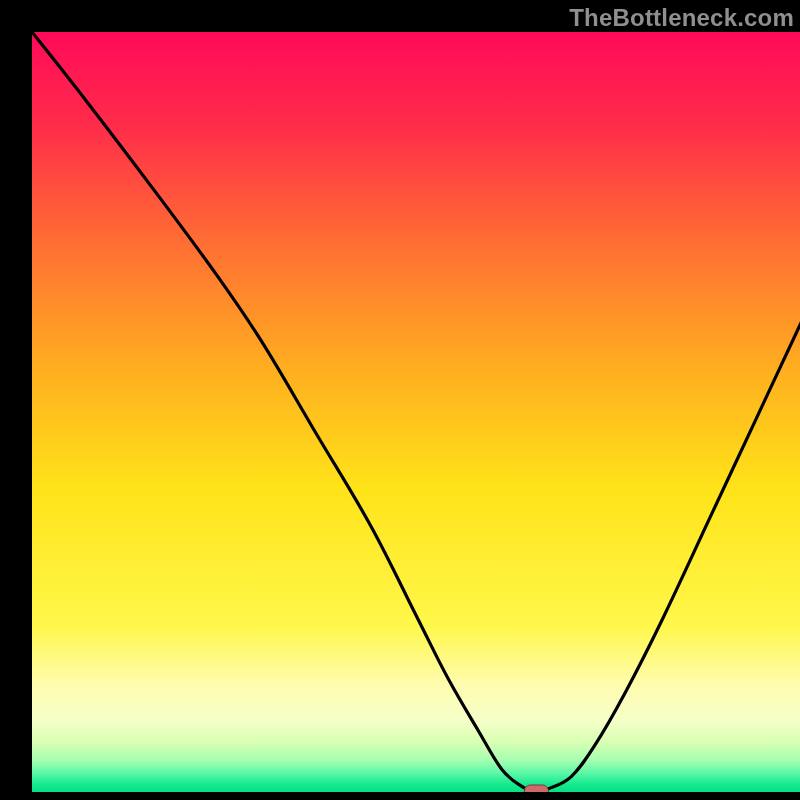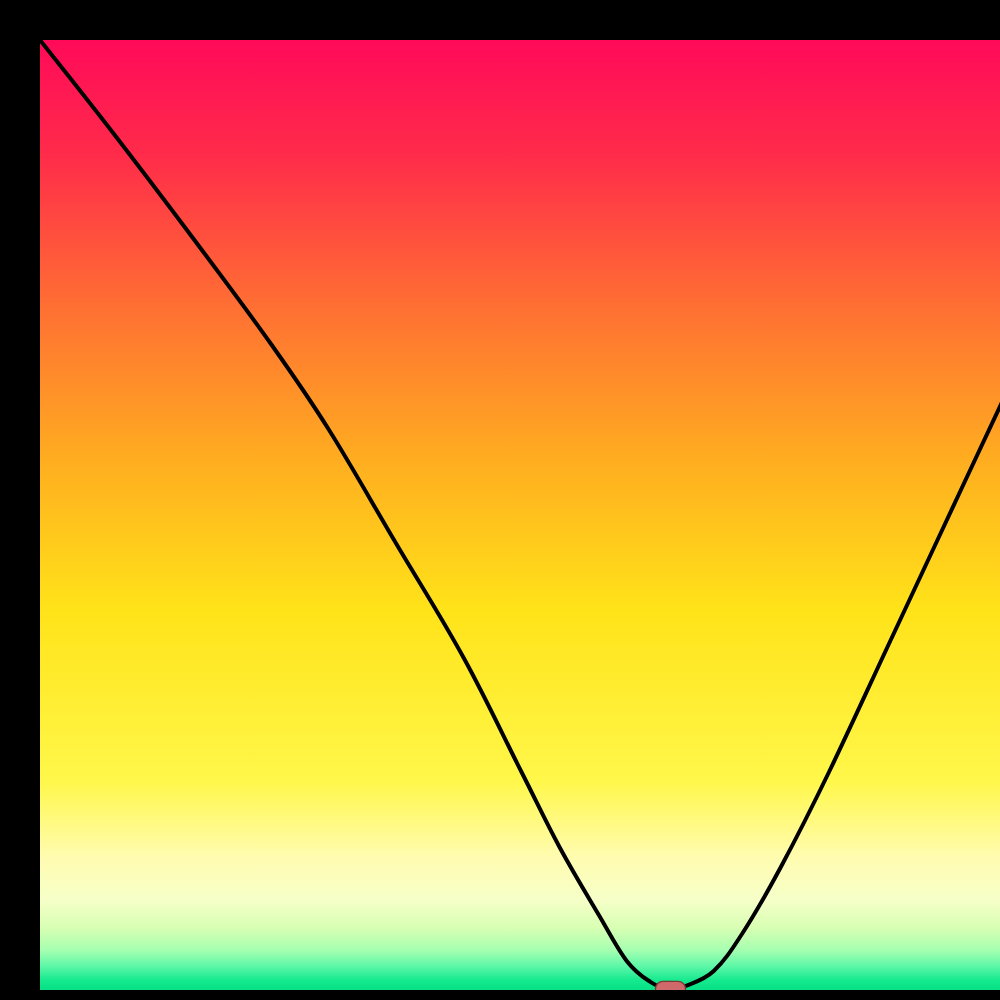--- a/index.html
+++ b/index.html
@@ -75,13 +75,14 @@
             <stop offset="100.00%" stop-color="#06e085"></stop>
           </linearGradient>
       </defs>
       <rect x="0" y="0" width="770" height="760" fill="url(#bg)"></rect>
     </svg>
     <svg class="svg-layer" viewBox="0 0 770 760" preserveAspectRatio="none">
       <path id="curve" fill="none" stroke="#000000" stroke-width="3.2" stroke-linejoin="round" stroke-linecap="round" d="M 0.0 0.0 C 9.7 12.3, 31.7 39.7, 53.9 68.4 C 76.1 97.1, 99.6 128.1, 123.2 159.6 C 146.8 191.1, 165.4 215.8, 184.8 243.2 C 204.2 270.6, 213.0 282.9, 231.0 311.6 C 249.0 340.3, 265.5 370.0, 284.9 402.8 C 304.3 435.6, 320.8 461.2, 338.8 494.0 C 356.8 526.8, 371.1 557.8, 385.0 585.2 C 398.9 612.6, 404.7 625.5, 415.8 646.0 C 426.9 666.5, 436.9 682.8, 446.6 699.2 C 456.3 715.6, 462.1 727.4, 469.7 737.2 C 477.3 747.0, 482.7 749.8, 488.9 753.9 C 495.2 758.0, 499.5 759.5, 504.4 760.0 C 509.2 760.5, 509.7 759.7, 515.9 757.0 C 522.1 754.2, 530.7 752.5, 539.0 744.8 C 547.3 737.1, 552.4 729.4, 562.1 714.4 C 571.8 699.4, 580.4 684.5, 592.9 661.2 C 605.4 637.9, 616.2 616.7, 631.4 585.2 C 646.6 553.7, 661.0 522.0, 677.6 486.4 C 694.2 450.8, 707.2 423.2, 723.8 387.6 C 740.4 352.0, 761.7 306.6, 770.0 288.8"></path>
       <rect id="marker" rx="6" ry="6" width="24" height="14" x="492.4" y="753.0" fill="#d06a6a" stroke="#7a3a3a" stroke-width="1"></rect>
     </svg>
   </div>
+  <div class="watermark">TheBottleneck.com</div>
 </div>
 
 </body></html>

